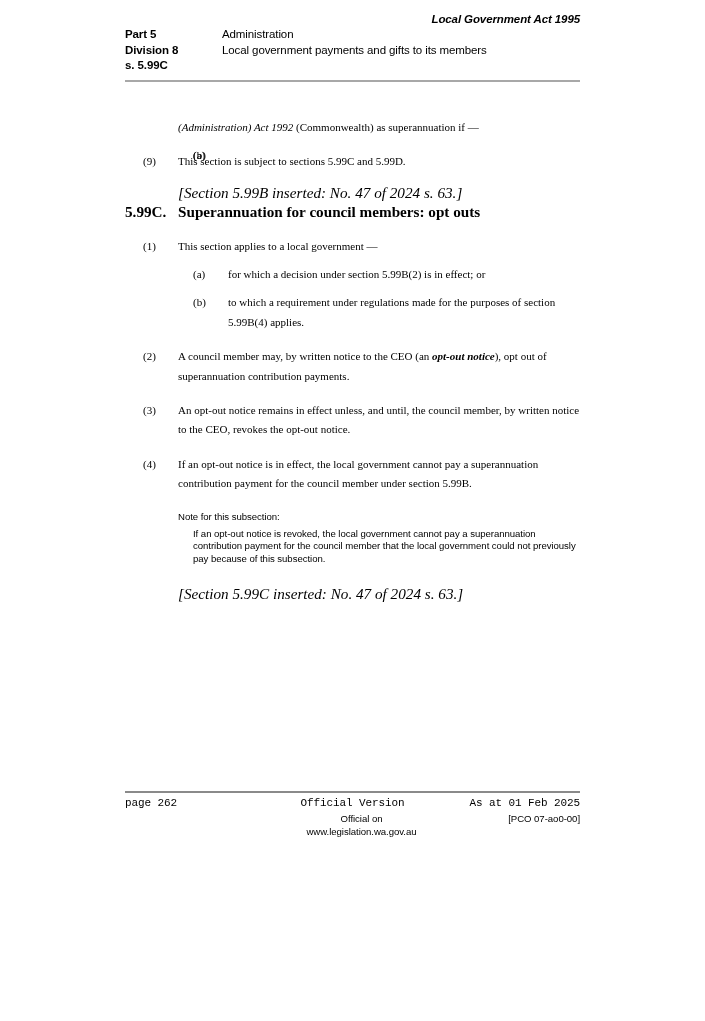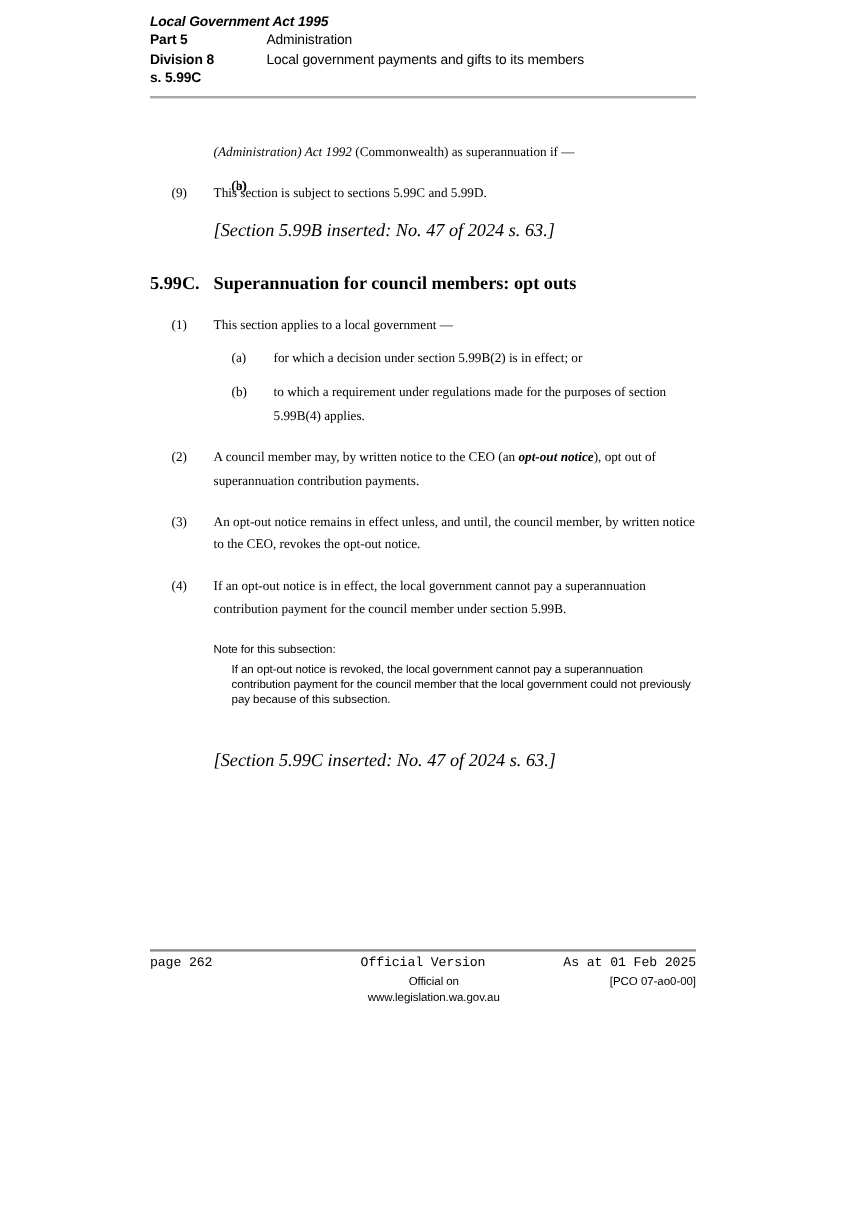--- a/index.html
+++ b/index.html
@@ -34,20 +34,21 @@
   
   .hdr { top: 12px; }
 
   .hdr-title {
     font-family: "Liberation Sans", sans-serif;
     font-weight: bold;
     font-style: italic;
     font-size: 11.5px;
     line-height: 15px;
     letter-spacing: -0.1px;
+    text-align: right;
   }
   .hdr-grid {
     display: grid;
     grid-template-columns: 97px 1fr;   
     font-family: "Liberation Sans", sans-serif;
     font-size: 11.5px;
     line-height: 15.5px;
   }
   .hdr-lbl { font-weight: bold; letter-spacing: -0.1px; }
   .hdr-val { font-weight: normal; letter-spacing: -0.1px; }
@@ -104,38 +105,37 @@
     width: 40px;
   }
 
   
   .sec-head {
     position: relative;
     padding-left: 53px;
     font-weight: bold;
     font-size: 15.2px;
     line-height: 19.4px;
-    margin-top: 25px;
   }
   .sec-head > .sec-no {
     position: absolute;
     left: 0;
     top: 0;
     font-weight: bold;
   }
 
   
   .endnote {
     margin-left: 53px;
     font-style: italic;
     font-size: 15.2px;
     line-height: 19.4px;
     margin-top: 11px;
   }
-  .endnote-last { margin-top: 34px; }
+  .endnote-last { margin-top: 19px; }
 
   .term { font-weight: bold; font-style: italic; }
 
   
   .note-wrap { margin-top: 16px; }
   .note-lbl {
     margin-left: 53px;
     font-family: "Liberation Sans", sans-serif;
     font-size: 9.6px;
     line-height: 14px;

